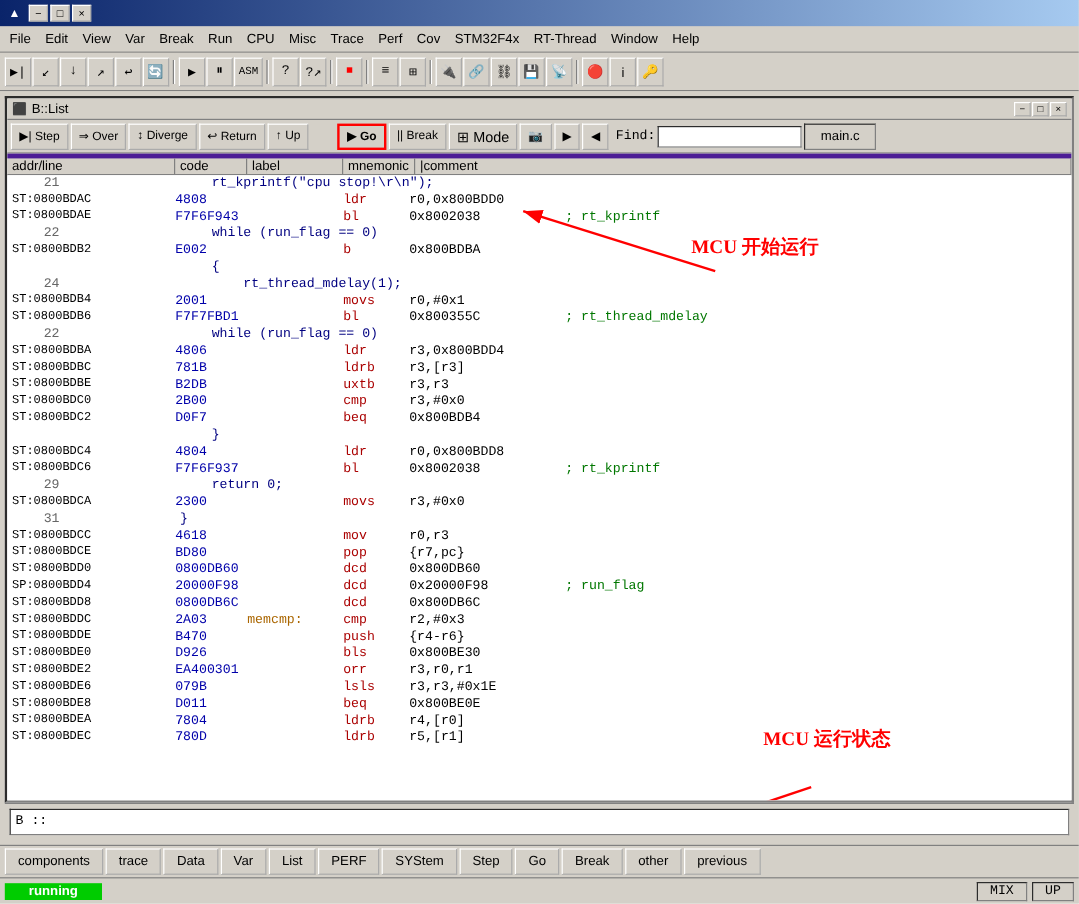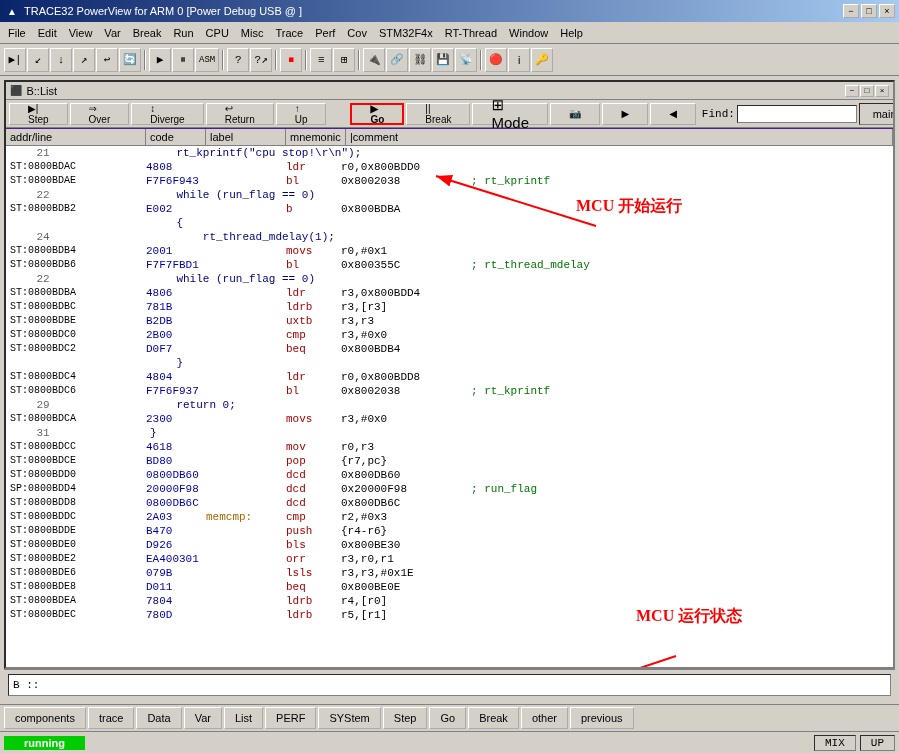--- a/index.html
+++ b/index.html
@@ -157,41 +157,41 @@
       gap: 2px;
     }
     .blist-btn {
       height: 22px;
       background: #d4d0c8;
       border: 1px outset #fff;
       display: flex;
       align-items: center;
       justify-content: center;
       cursor: pointer;
-      padding: 0 18px;
+      padding: 0 6px;
       font-size: 11px;
       font-family: 'Tahoma', sans-serif;
     }
     .blist-btn-go {
       background: #d4d0c8;
       border: 2px solid red;
       font-weight: bold;
       margin-left: 22px;
     }
 
     
     .col-header {
       background: #d4d0c8;
       border-bottom: 1px solid #808080;
       height: 18px;
       display: flex;
       align-items: center;
       font-size: 11px;
       font-family: 'Tahoma', sans-serif;
-      border-top: 1px solid #4c1d95;
+      border-top: 4px solid #4c1d95;
     }
     .col-header-cell {
       padding: 0 4px;
       border-right: 1px solid #808080;
       height: 100%;
       display: flex;
       align-items: center;
     }
 
     
@@ -286,21 +286,20 @@
       border: 1px inset #808080;
       font-size: 11px;
     }
     .status-spacer { flex: 1; }
   </style>
 </head>
 <body>
 
 <div class="title-bar">
   <span class="title-bar-icon">▲</span>
-  <span class="title-bar-text">TRACE32 PowerView for ARM 0 [Power Debug USB @ ]</span>
   <div class="title-bar-buttons">
     <div class="title-bar-btn">−</div>
     <div class="title-bar-btn">□</div>
     <div class="title-bar-btn">×</div>
   </div>
 </div>
 
 <div class="menu-bar">
   <span class="menu-item">File</span>
   <span class="menu-item">Edit</span>
@@ -367,21 +366,21 @@
     </div>
 
     <div class="blist-toolbar">
       <div class="blist-btn" style="font-size:10px;">▶| Step</div>
       <div class="blist-btn" style="font-size:10px;">⇒ Over</div>
       <div class="blist-btn" style="font-size:10px;">↕ Diverge</div>
       <div class="blist-btn" style="font-size:10px;">↩ Return</div>
       <div class="blist-btn" style="font-size:10px;">↑ Up</div>
       <div class="blist-btn blist-btn-go" style="font-size:10px;font-weight:bold;">▶ Go</div>
       <div class="blist-btn" style="font-size:10px;">|| Break</div>
-      <div class="blist-btn" style="font-size:15px;">⊞ Mode</div>
+      <div class="blist-btn" style="font-size:12px;">⊞ Mode</div>
       <div class="blist-btn" style="font-size:10px;">📷</div>
       <div class="blist-btn" style="font-size:10px;">▶</div>
       <div class="blist-btn" style="font-size:10px;">◀</div>
       <span style="margin-left:4px;font-family:Liberation Mono, monospace;font-size:11px;">Find:</span>
       <input type="text" style="width: 120px; height: 18px; border: 1px inset rgb(128, 128, 128); font-size: 11px; padding: 0px 2px;">
       <div class="blist-btn" style="border:1px inset #808080;min-width:60px;">
         <span>main.c</span>
       </div>
     </div>
 

